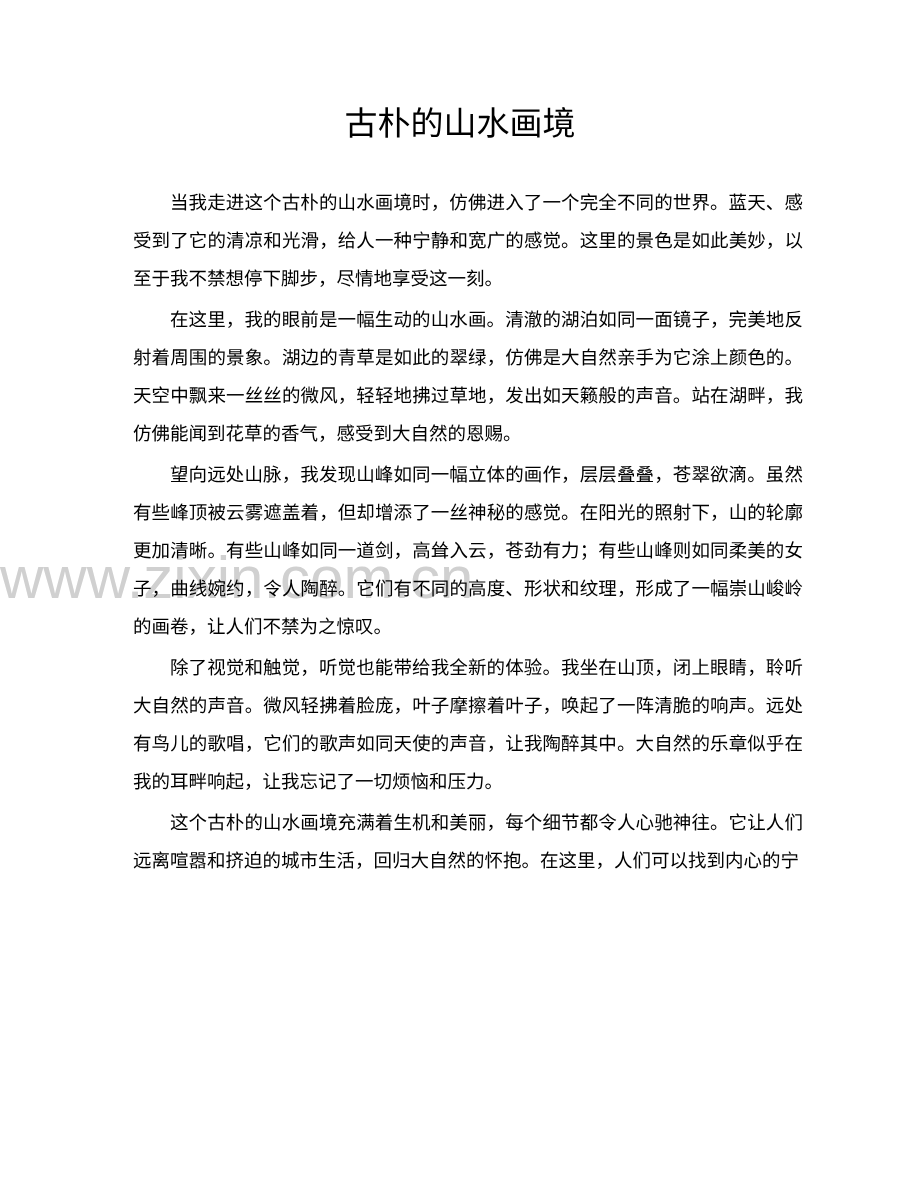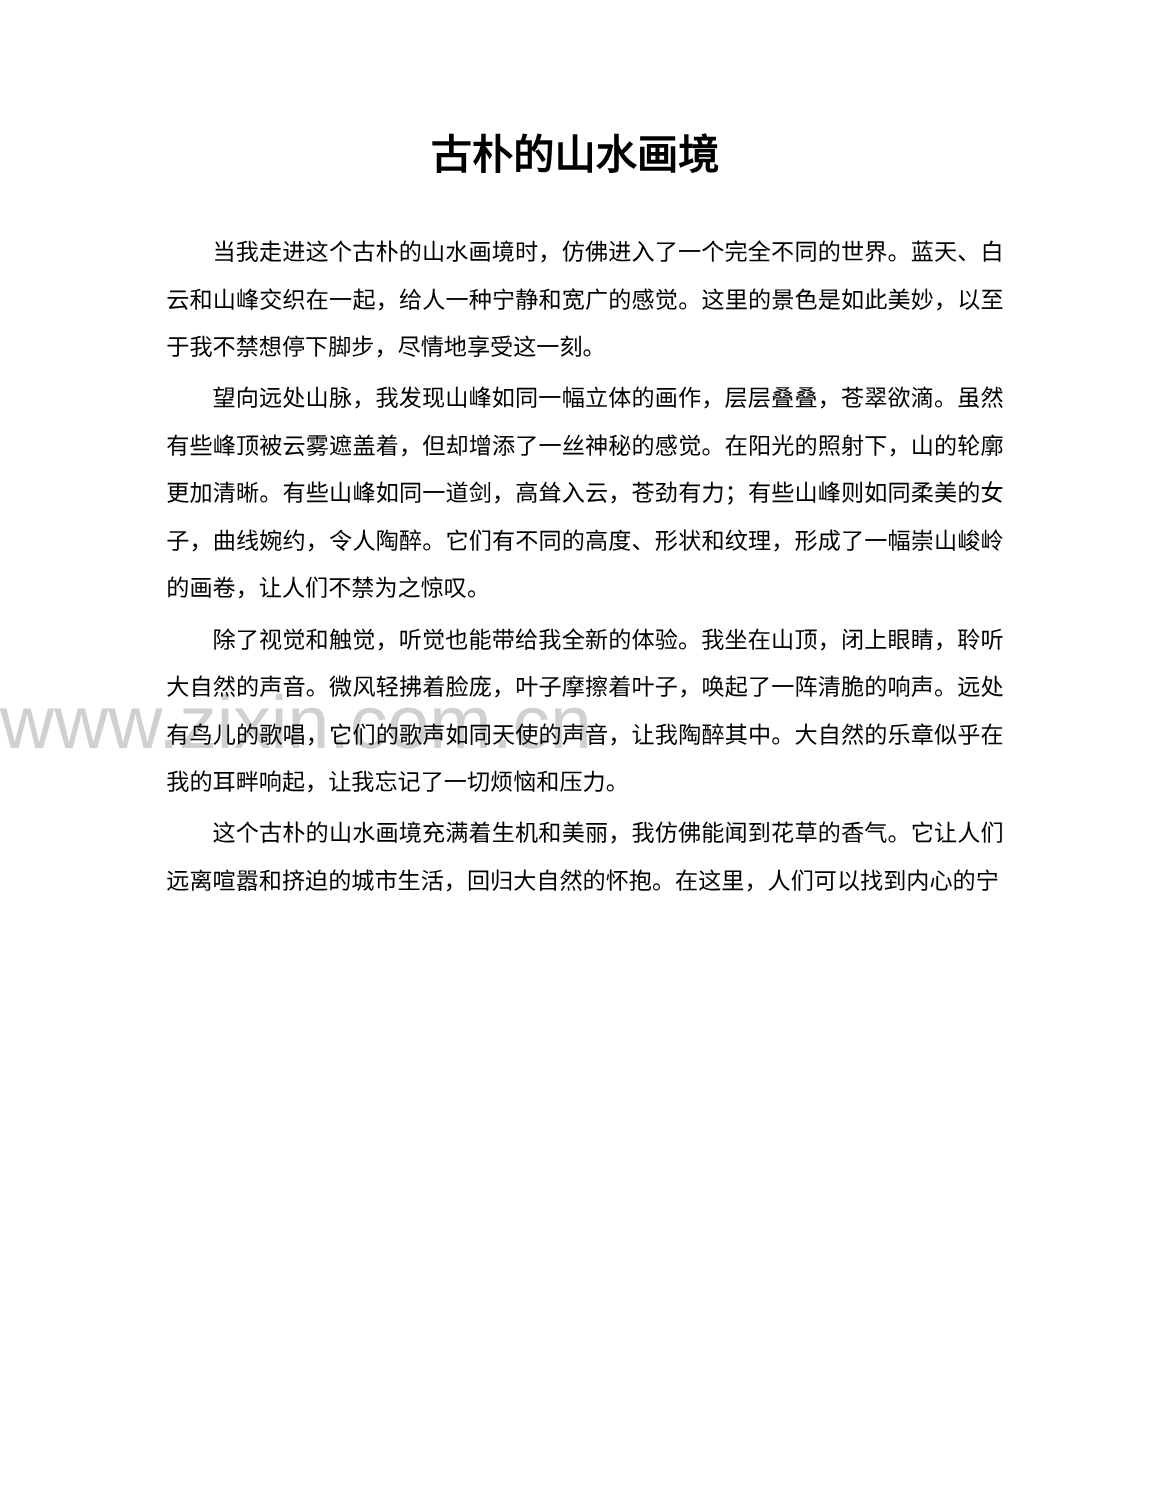--- a/index.html
+++ b/index.html
@@ -36,21 +36,21 @@
     position: relative;
     z-index: 1;
     padding: 104px 117px 0 133px;
   }
   .doc-title {
     margin: 0 0 40px 0;
     position: relative;
     left: -8px;
     text-align: center;
     font-family: "Liberation Sans", "DejaVu Sans", sans-serif;
-    font-weight: 700;
+    font-weight: 400;
     font-size: 33px;
     line-height: 40px;
     color: #000000;
   }
   .para {
     margin: 0 0 3px 0;
     font-size: 18.5px;
     line-height: 38px;
     text-align: justify;
     text-indent: 2em;
@@ -62,24 +62,25 @@
 <body>
 
 <div class="page">
 
   <div class="watermark" style="color: rgb(208, 208, 208);">www.zixin.com.cn</div>
 
   <div class="content">
 
     <h1 class="doc-title">古朴的山水画境</h1>
 
-    <p class="para">当我走进这个古朴的山水画境时，仿佛进入了一个完全不同的世界。蓝天、白云和山峰交织在一起，给人一种宁静和宽广的感觉。这里的景色是如此美妙，以至于我不禁想停下脚步，尽情地享受这一刻。</p>
+    <p class="para">当我走进这个古朴的山水画境时，仿佛进入了一个完全不同的世界。蓝天、感受到了它的清凉和光滑，给人一种宁静和宽广的感觉。这里的景色是如此美妙，以至于我不禁想停下脚步，尽情地享受这一刻。</p>
 
+    <p class="para">在这里，我的眼前是一幅生动的山水画。清澈的湖泊如同一面镜子，完美地反射着周围的景象。湖边的青草是如此的翠绿，仿佛是大自然亲手为它涂上颜色的。天空中飘来一丝丝的微风，轻轻地拂过草地，发出如天籁般的声音。站在湖畔，我仿佛能闻到花草的香气，感受到大自然的恩赐。</p>
 
     <p class="para">望向远处山脉，我发现山峰如同一幅立体的画作，层层叠叠，苍翠欲滴。虽然有些峰顶被云雾遮盖着，但却增添了一丝神秘的感觉。在阳光的照射下，山的轮廓更加清晰。有些山峰如同一道剑，高耸入云，苍劲有力；有些山峰则如同柔美的女子，曲线婉约，令人陶醉。它们有不同的高度、形状和纹理，形成了一幅崇山峻岭的画卷，让人们不禁为之惊叹。</p>
 
 
     <p class="para">除了视觉和触觉，听觉也能带给我全新的体验。我坐在山顶，闭上眼睛，聆听大自然的声音。微风轻拂着脸庞，叶子摩擦着叶子，唤起了一阵清脆的响声。远处有鸟儿的歌唱，它们的歌声如同天使的声音，让我陶醉其中。大自然的乐章似乎在我的耳畔响起，让我忘记了一切烦恼和压力。</p>
 
-    <p class="para">这个古朴的山水画境充满着生机和美丽，我仿佛能闻到花草的香气。它让人们远离喧嚣和挤迫的城市生活，回归大自然的怀抱。在这里，人们可以找到内心的宁</p>
+    <p class="para">这个古朴的山水画境充满着生机和美丽，每个细节都令人心驰神往。它让人们远离喧嚣和挤迫的城市生活，回归大自然的怀抱。在这里，人们可以找到内心的宁</p>
 
   </div>
 </div>
 
 </body></html>

